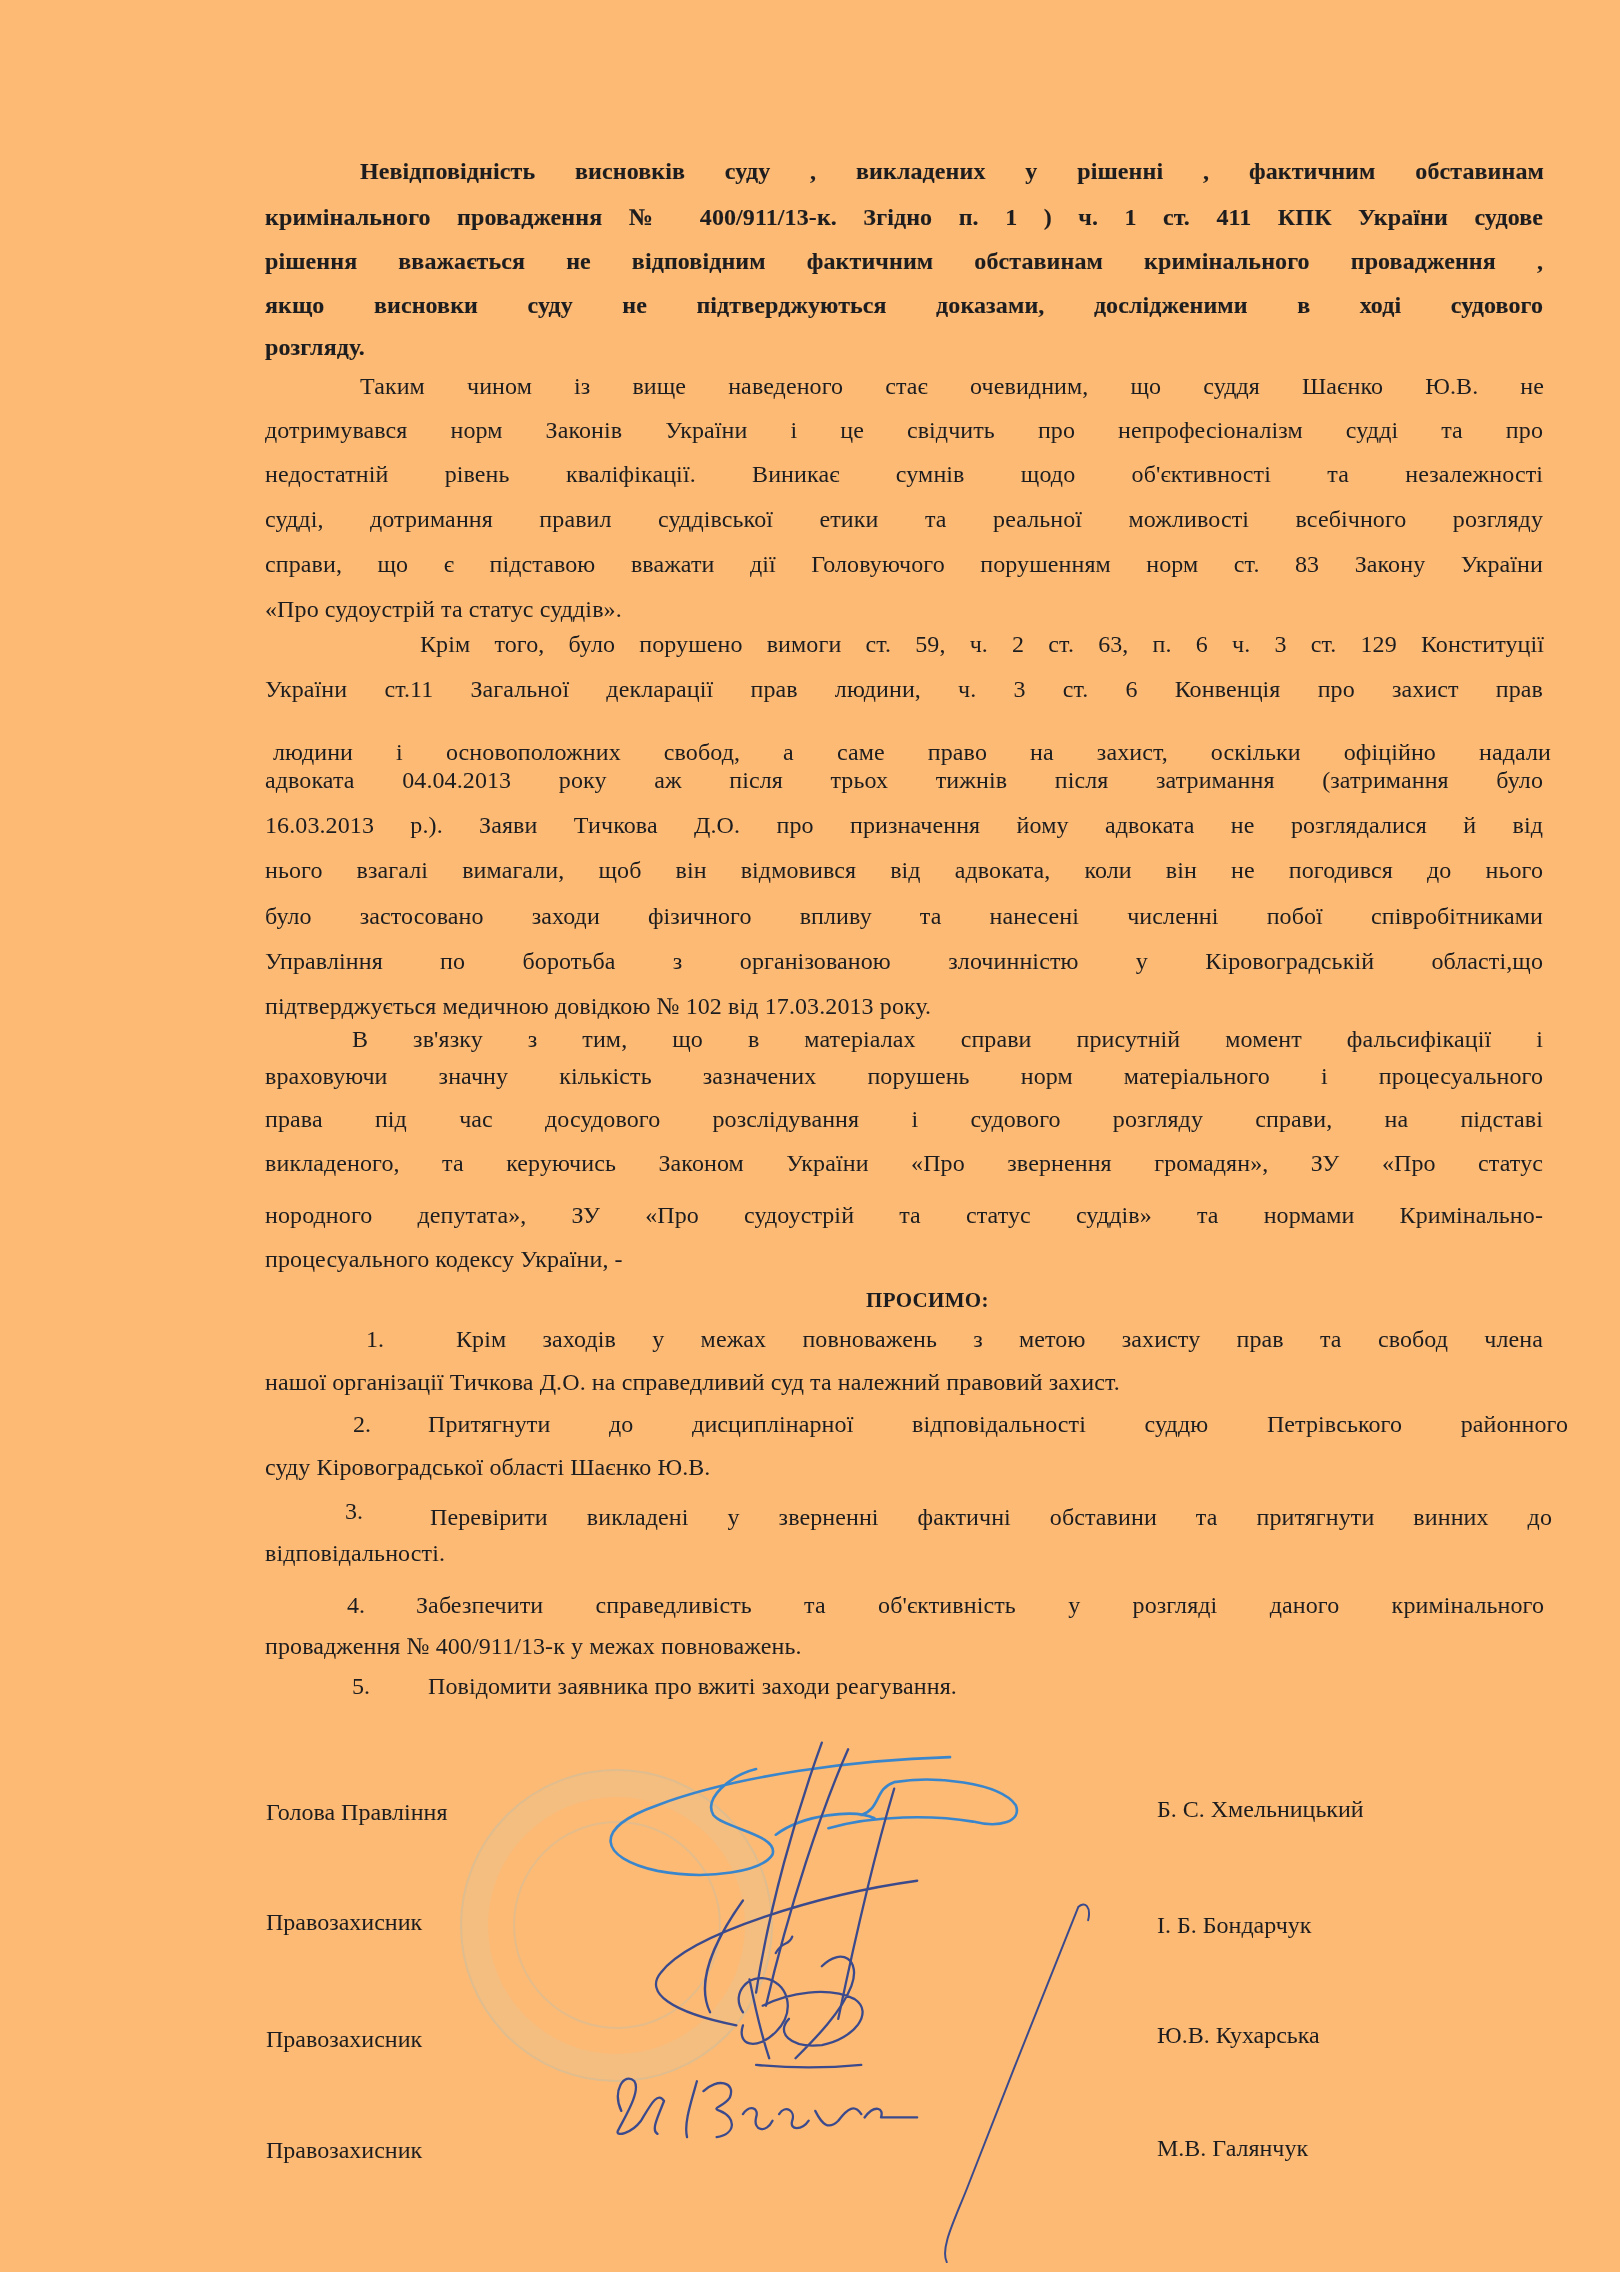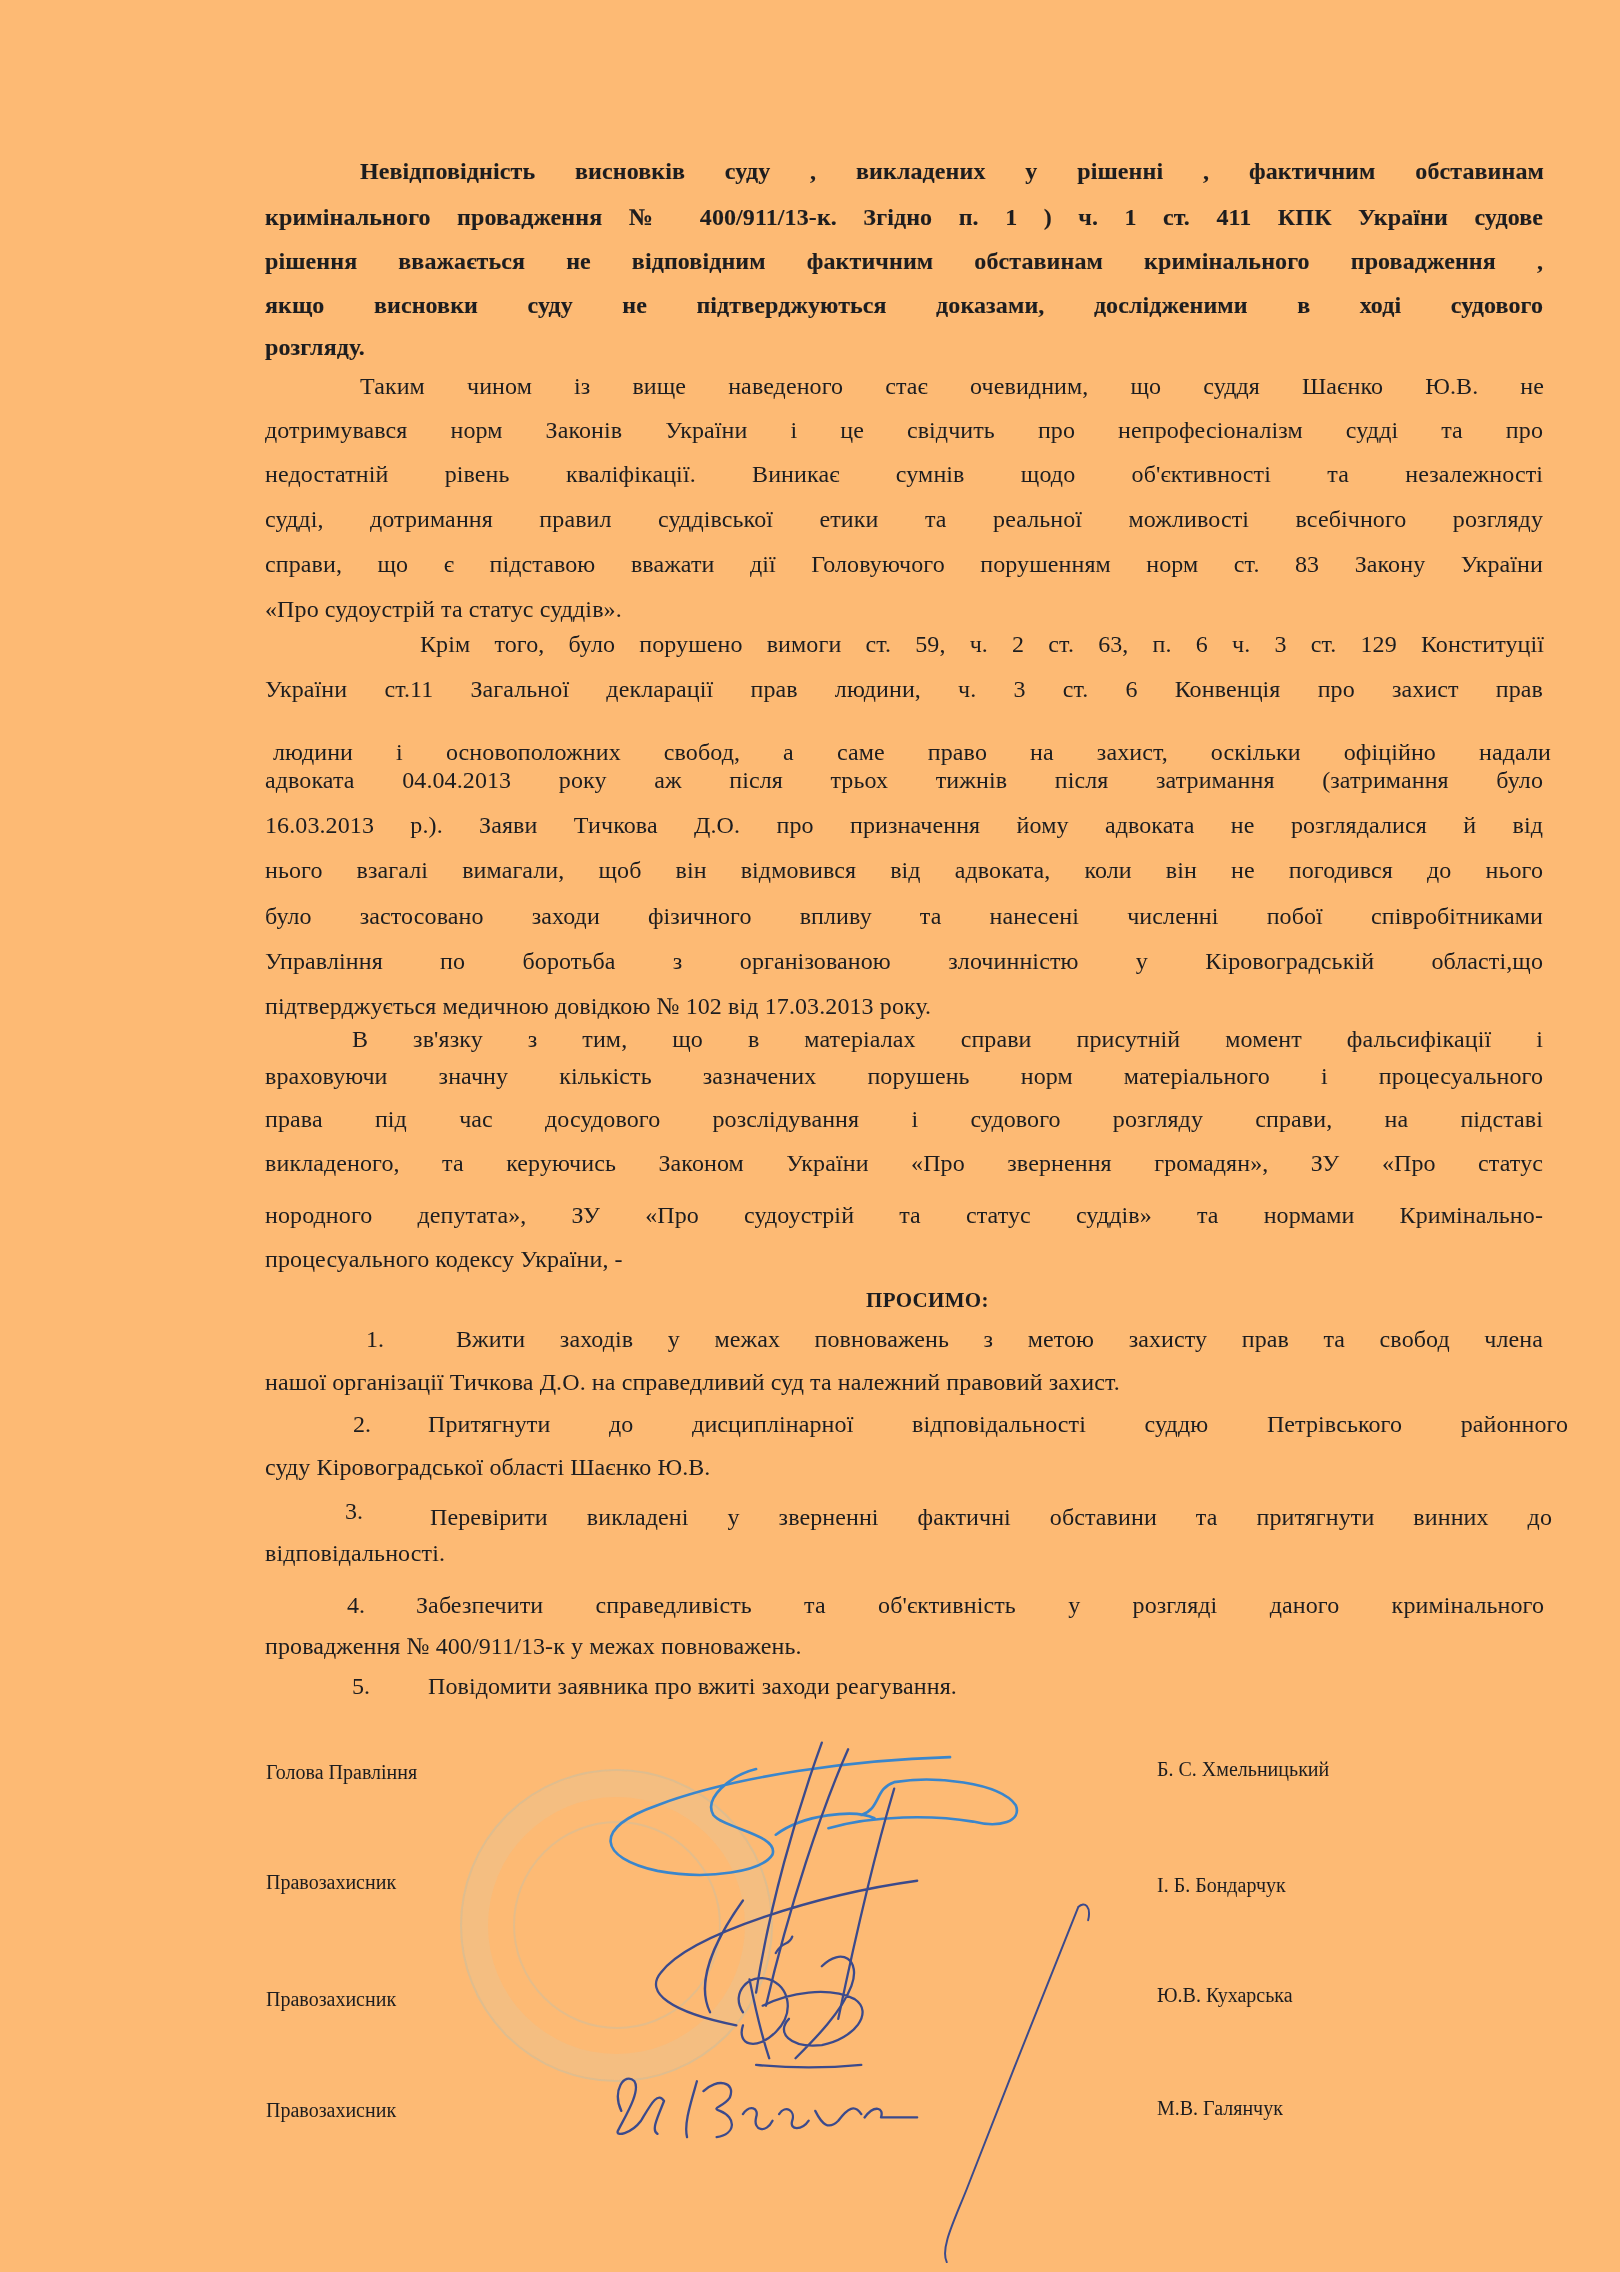--- a/index.html
+++ b/index.html
@@ -23,21 +23,21 @@
     letter-spacing: 0.1px;
   }
   .ln.last { text-align-last: left; }
   .ln.bold { font-weight: bold; -webkit-text-stroke: 0.1px #222; }
   .heading {
     position: absolute;
     left: 866px; height: 33px; line-height: 33px;
     font-size: 21px; font-weight: bold; letter-spacing: 0.3px;
   }
   .num { position: absolute; font-size: 24px; line-height: 33px; height: 33px; }
-  .sig-row { position: absolute; font-size: 20px; line-height: 33px; height: 33px; white-space: nowrap; }
+  .sig-row { position: absolute; font-size: 24px; line-height: 33px; height: 33px; white-space: nowrap; margin-top: 40px; }
   .stamp {
     position: absolute; left: 460px; top: 1769px; width: 309px; height: 309px;
     border-radius: 50%;
     border: 2.6px solid rgba(120, 200, 235, 0.22);
     box-shadow: inset 0 0 0 26px rgba(170, 225, 245, 0.10);
   }
   .stamp-inner {
     position: absolute; left: 513px; top: 1821px; width: 204px; height: 204px;
     border-radius: 50%;
     border: 2px solid rgba(120, 200, 235, 0.18);
@@ -88,21 +88,21 @@
     <div class="ln" style="top:1147px;">викладеного, та керуючись Законом України «Про звернення громадян», ЗУ «Про статус</div>
     <div class="ln" style="top:1199px;">нородного депутата», ЗУ «Про судоустрій та статус суддів» та нормами Кримінально-</div>
     <div class="ln last" style="top:1243px;">процесуального кодексу України, -</div>
   </div>
 
   <div class="heading" style="top:1284px;">ПРОСИМО:</div>
 
   <div>
     <div>
       <span class="num" style="left:366px; top:1323px;">1.</span>
-      <div class="ln" style="top:1323px; left:456px; width:1087px;">Вжити заходів у межах повноважень з метою захисту прав та свобод члена</div>
+      <div class="ln" style="top:1323px; left:456px; width:1087px;">Крім заходів у межах повноважень з метою захисту прав та свобод члена</div>
       <div class="ln last" style="top:1366px;">нашої організації Тичкова Д.О. на справедливий суд та належний правовий захист.</div>
     </div>
     <div>
       <span class="num" style="left:353px; top:1408px;">2.</span>
       <div class="ln" style="top:1408px; left:384px; width:1140px;margin-left:44px;">Притягнути до дисциплінарної відповідальності суддю Петрівського районного</div>
       <div class="ln last" style="top:1451px;">суду Кіровоградської області Шаєнко Ю.В.</div>
     </div>
     <div>
       <span class="num" style="left:345px; top:1495px;">3.</span>
       <div class="ln" style="top:1495px; left:430px; width:1122px;margin-top:6px;">Перевірити викладені у зверненні фактичні обставини та притягнути винних до</div>

